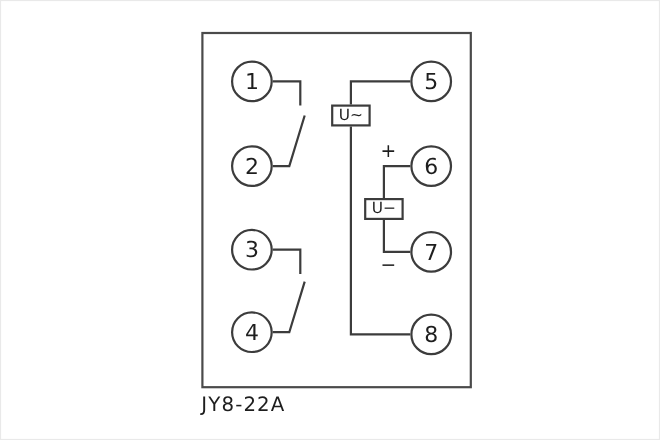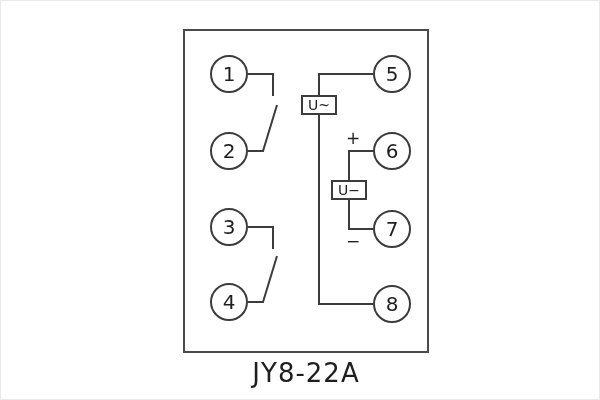--- a/index.html
+++ b/index.html
@@ -54,22 +54,22 @@
     position:absolute;
     width:16px;height:18px;
     text-align:center;
     font-size:17px;line-height:18px;color:#1e1e1e;
   }
   #plus-label{left:344px;top:128px;}
   #minus-label{left:344px;top:231px;}
   #caption{
     position:absolute;
     left:182px;top:357px;width:246px;
-    text-align:center;
-    font-size:26px;
+    text-align:left;
+    font-size:18px;
     letter-spacing:1px;
     color:#1e1e1e;
   }
 </style>
 </head>
 <body>
 
 <div id="stage">
 
   <div id="device-outline"></div>

